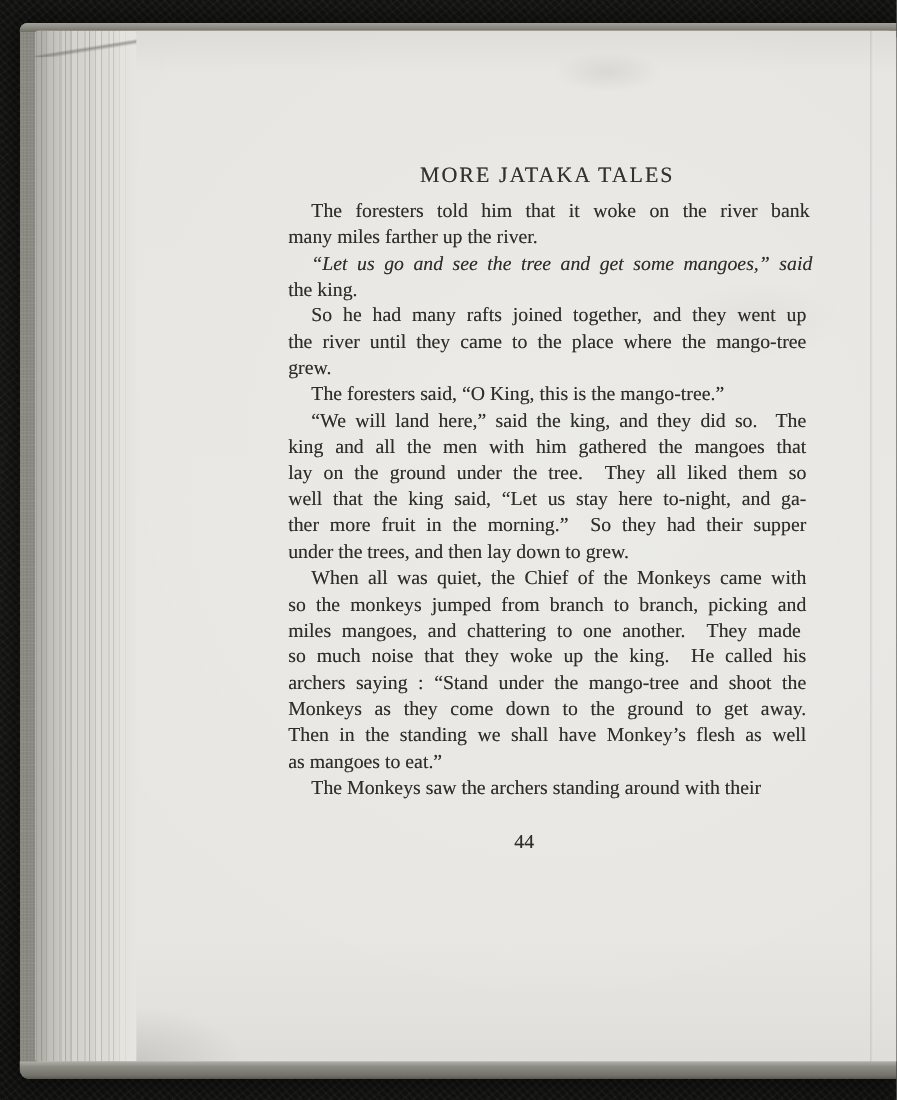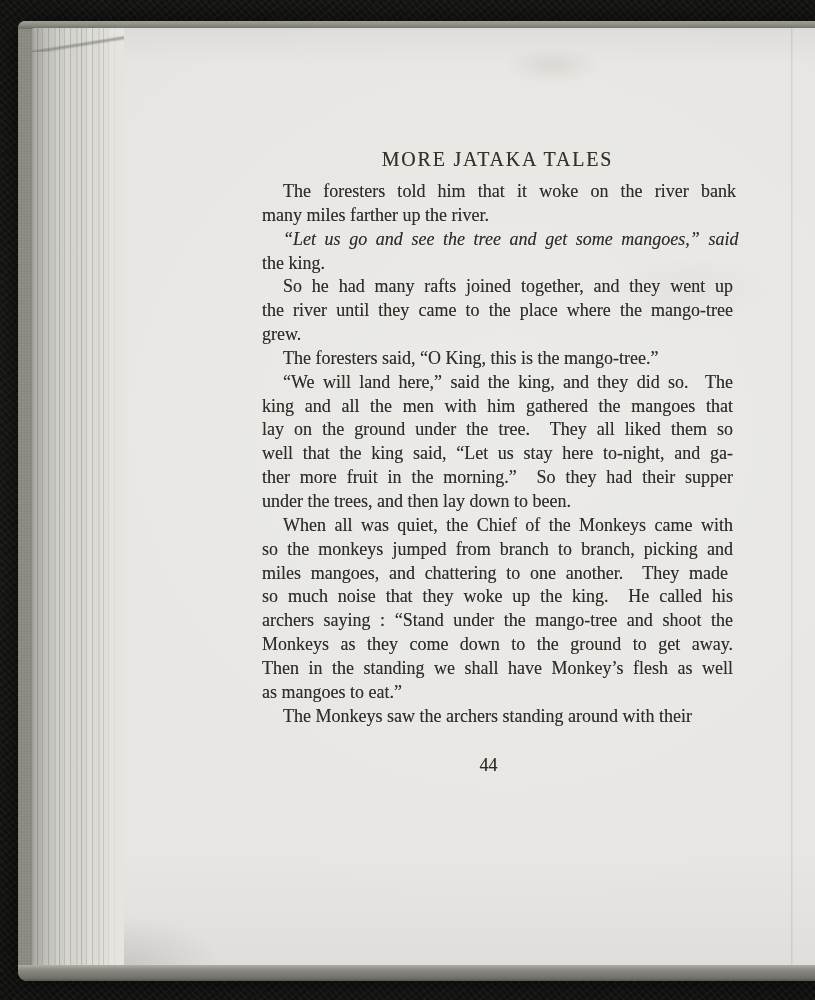--- a/index.html
+++ b/index.html
@@ -49,21 +49,21 @@
     background:linear-gradient(90deg, rgba(0,0,0,0.10), rgba(255,255,255,0.16));}
 
   
   .running-head{position:absolute;left:262px;top:149px;width:471px;text-align:center;
     font-size:20px;letter-spacing:1.8px;line-height:20px;color:#33322d;
     text-shadow:0 0 0.4px rgba(51,50,45,0.55);}
   .text-block{position:absolute;left:262px;top:180px;width:471px;
     font-size:18px;color:#2e2d29;text-shadow:0 0 0.4px rgba(46,45,41,0.5);}
   .line{height:23.85px;line-height:23.85px;white-space:pre;}
   .line.first{padding-left:21px;}
-  .folio{position:absolute;left:253px;top:755px;width:471px;text-align:center;
+  .folio{position:absolute;left:241px;top:755px;width:471px;text-align:center;
     font-size:18px;color:#2e2d29;text-shadow:0 0 0.4px rgba(46,45,41,0.5);}
 </style>
 </head>
 <body>
 
 <div class="scene">
   <div class="book">
     <div class="pages">
       <div class="page-edges"></div>
       <div class="corner-cut"></div>
@@ -79,21 +79,21 @@
       <div class="line plast"><span class="lt">the king.</span></div>
       <div class="line first"><span class="lt" style="word-spacing: 5.33125px;">So he had many rafts joined together, and they went up</span></div>
       <div class="line"><span class="lt" style="word-spacing: 4.61875px; margin-top: 20px;">the river until they came to the place where the mango-tree</span></div>
       <div class="line plast"><span class="lt">grew.</span></div>
       <div class="line first plast"><span class="lt">The foresters said, “O King, this is the mango-tree.”</span></div>
       <div class="line first"><span class="lt" style="word-spacing: 3.86458px;">“We will land here,” said the king, and they did so.  The</span></div>
       <div class="line"><span class="lt" style="word-spacing: 6.20937px;">king and all the men with him gathered the mangoes that</span></div>
       <div class="line"><span class="lt" style="word-spacing: 5.57812px;">lay on the ground under the tree.  They all liked them so</span></div>
       <div class="line"><span class="lt" style="word-spacing: 5.23722px;">well that the king said, “Let us stay here to-night, and ga-</span></div>
       <div class="line"><span class="lt" style="word-spacing: 5.37216px;">ther more fruit in the morning.”  So they had their supper</span></div>
-      <div class="line plast"><span class="lt">under the trees, and then lay down to been.</span></div>
+      <div class="line plast"><span class="lt">under the trees, and then lay down to grew.</span></div>
       <div class="line first"><span class="lt" style="word-spacing: 3.96094px;">When all was quiet, the Chief of the Monkeys came with</span></div>
       <div class="line"><span class="lt" style="word-spacing: 4.67708px;">so the monkeys jumped from branch to branch, picking and</span></div>
       <div class="line"><span class="lt" style="word-spacing: 5.21875px;">miles mangoes, and chattering to one another.  They made</span></div>
       <div class="line"><span class="lt" style="word-spacing: 5.38151px;">so much noise that they woke up the king.  He called his</span></div>
       <div class="line"><span class="lt" style="word-spacing: 5.06944px;">archers saying : “Stand under the mango-tree and shoot the</span></div>
       <div class="line"><span class="lt" style="word-spacing: 6.975px;">Monkeys as they come down to the ground to get away.</span></div>
       <div class="line"><span class="lt" style="word-spacing: 5.00781px;">Then in the standing we shall have Monkey’s flesh as well</span></div>
       <div class="line plast"><span class="lt">as mangoes to eat.”</span></div>
       <div class="line first plast"><span class="lt">The Monkeys saw the archers standing around with their</span></div>
     </div>

